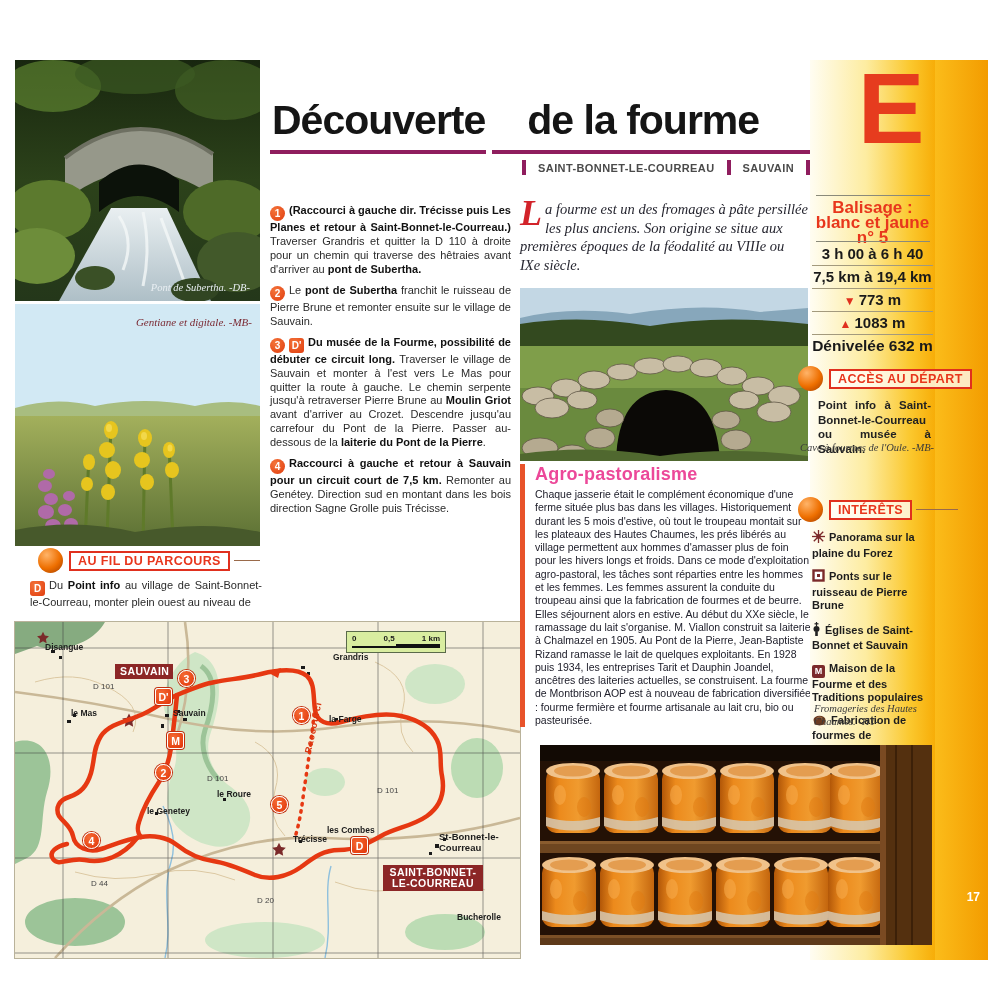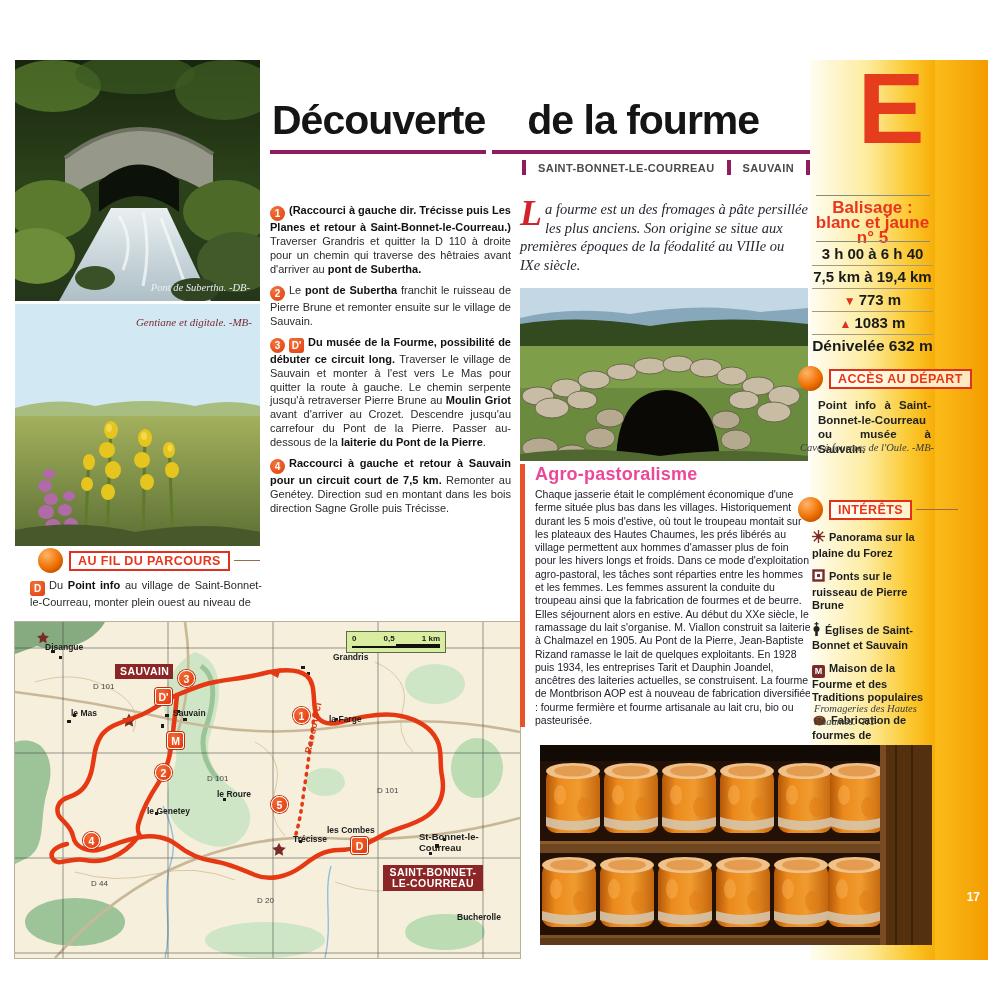--- a/index.html
+++ b/index.html
@@ -296,21 +296,21 @@
         <div class="map-box" style="width: 100px; left: 368px; top: 243px;">SAINT-BONNET-LE-COURREAU</div>
         <div class="map-place" style="left: 30px; top: 20px;">Disangue</div>
         <div class="map-place" style="left: 158px; top: 86px;">Sauvain</div>
         <div class="map-place" style="left: 278px; top: 30px; margin-left: 40px;">Grandris</div>
         <div class="map-place" style="left: 56px; top: 86px;">le Mas</div>
         <div class="map-place" style="left: 314px; top: 92px;">la Farge</div>
         <div class="map-place" style="left: 202px; top: 167px;">le Roure</div>
         <div class="map-place" style="left: 132px; top: 184px;">le Genetey</div>
         <div class="map-place" style="left: 278px; top: 212px;">Trécisse</div>
         <div class="map-place" style="left: 312px; top: 203px;">les Combes</div>
-        <div class="map-place big" style="left: 404px; top: 210px;">St-Bonnet-le-Courreau</div>
+        <div class="map-place big" style="left: 424px; top: 210px;">St-Bonnet-le-Courreau</div>
         <div class="map-place" style="left: 442px; top: 290px;">Bucherolle</div>
         <div class="map-road" style="left: 78px; top: 60px;">D 101</div>
         <div class="map-road" style="left: 192px; top: 152px;">D 101</div>
         <div class="map-road" style="left: 362px; top: 164px;">D 101</div>
         <div class="map-road" style="left: 76px; top: 257px;">D 44</div>
         <div class="map-road" style="left: 242px; top: 274px;">D 20</div>
         <div class="mk mk-circle" style="left: 163px; top: 48px;">3</div>
         <div class="mk mk-square" style="left: 140px; top: 66px;">D'</div>
         <div class="mk mk-square" style="left: 152px; top: 110px;">M</div>
         <div class="mk mk-circle" style="left: 140px; top: 142px;">2</div>

